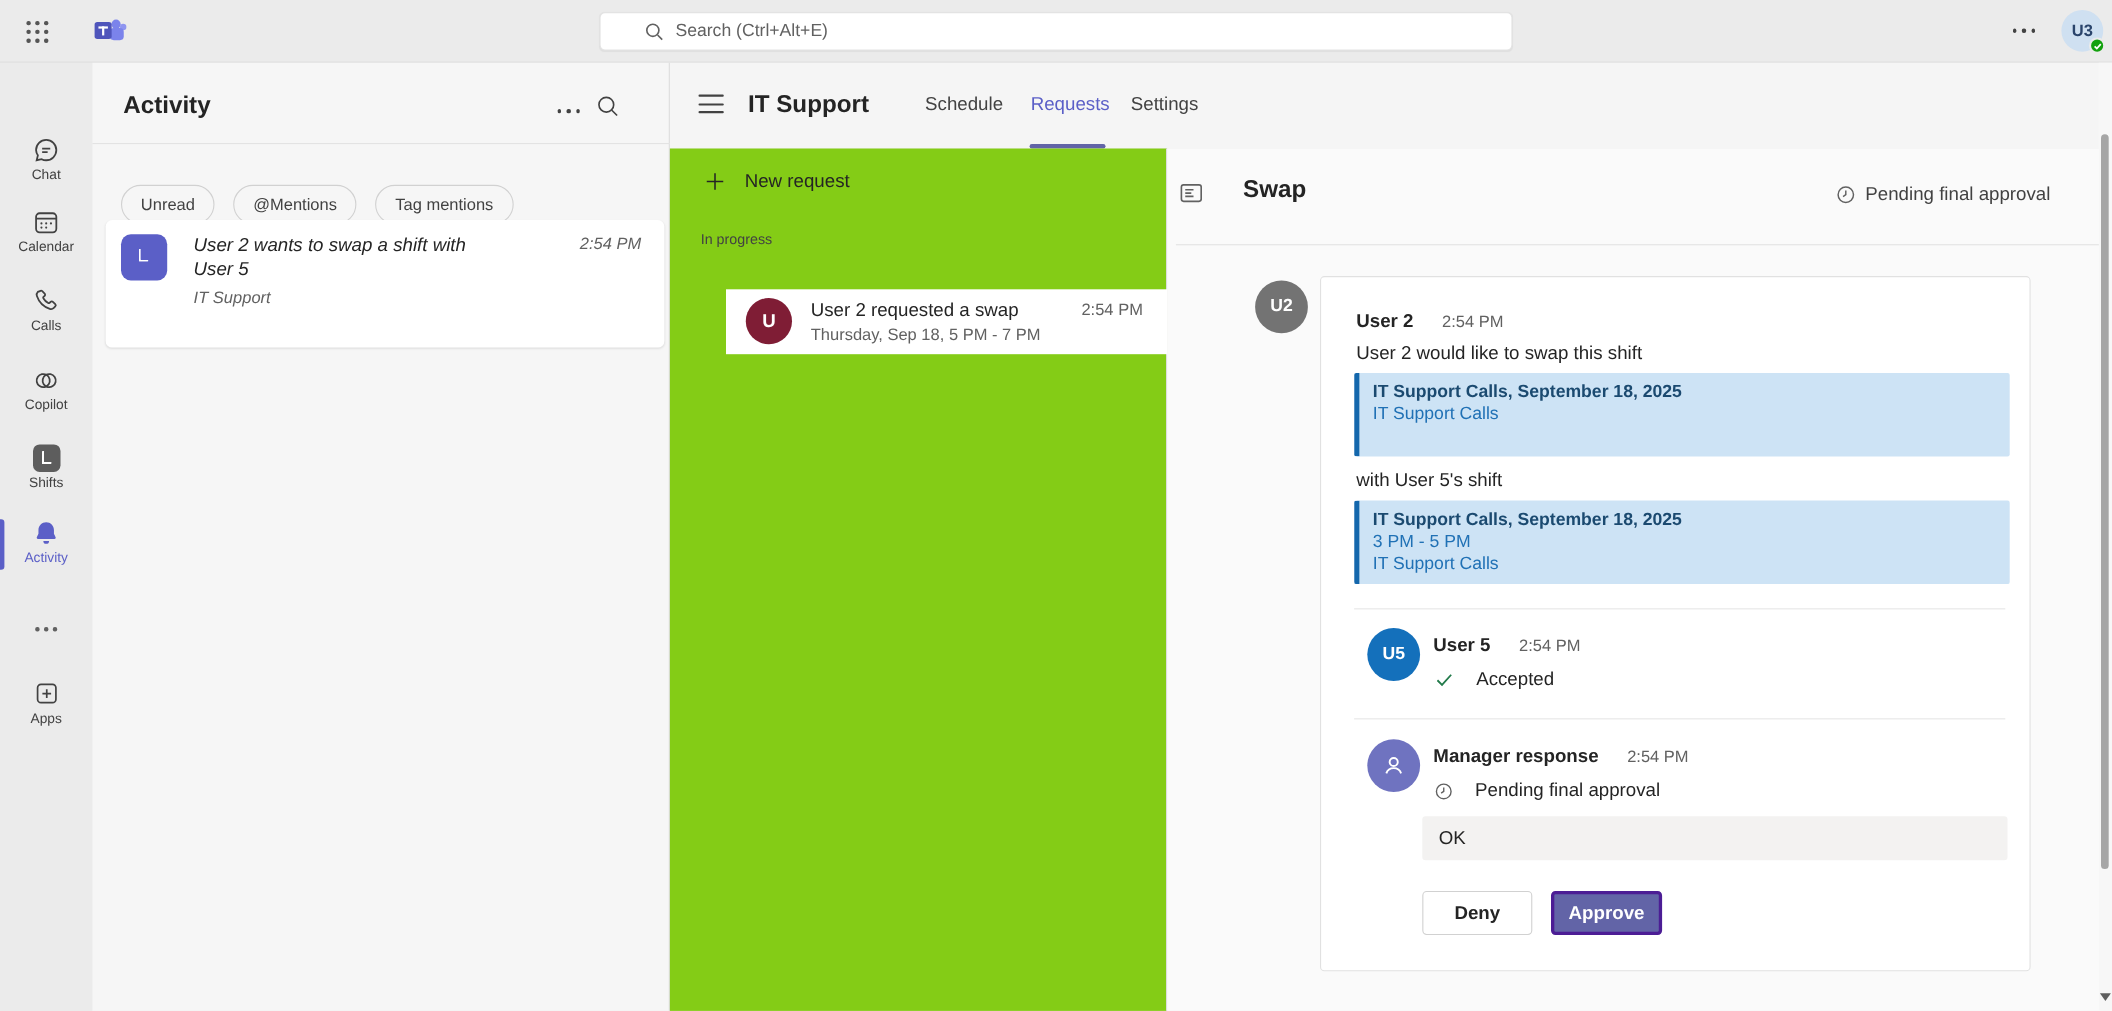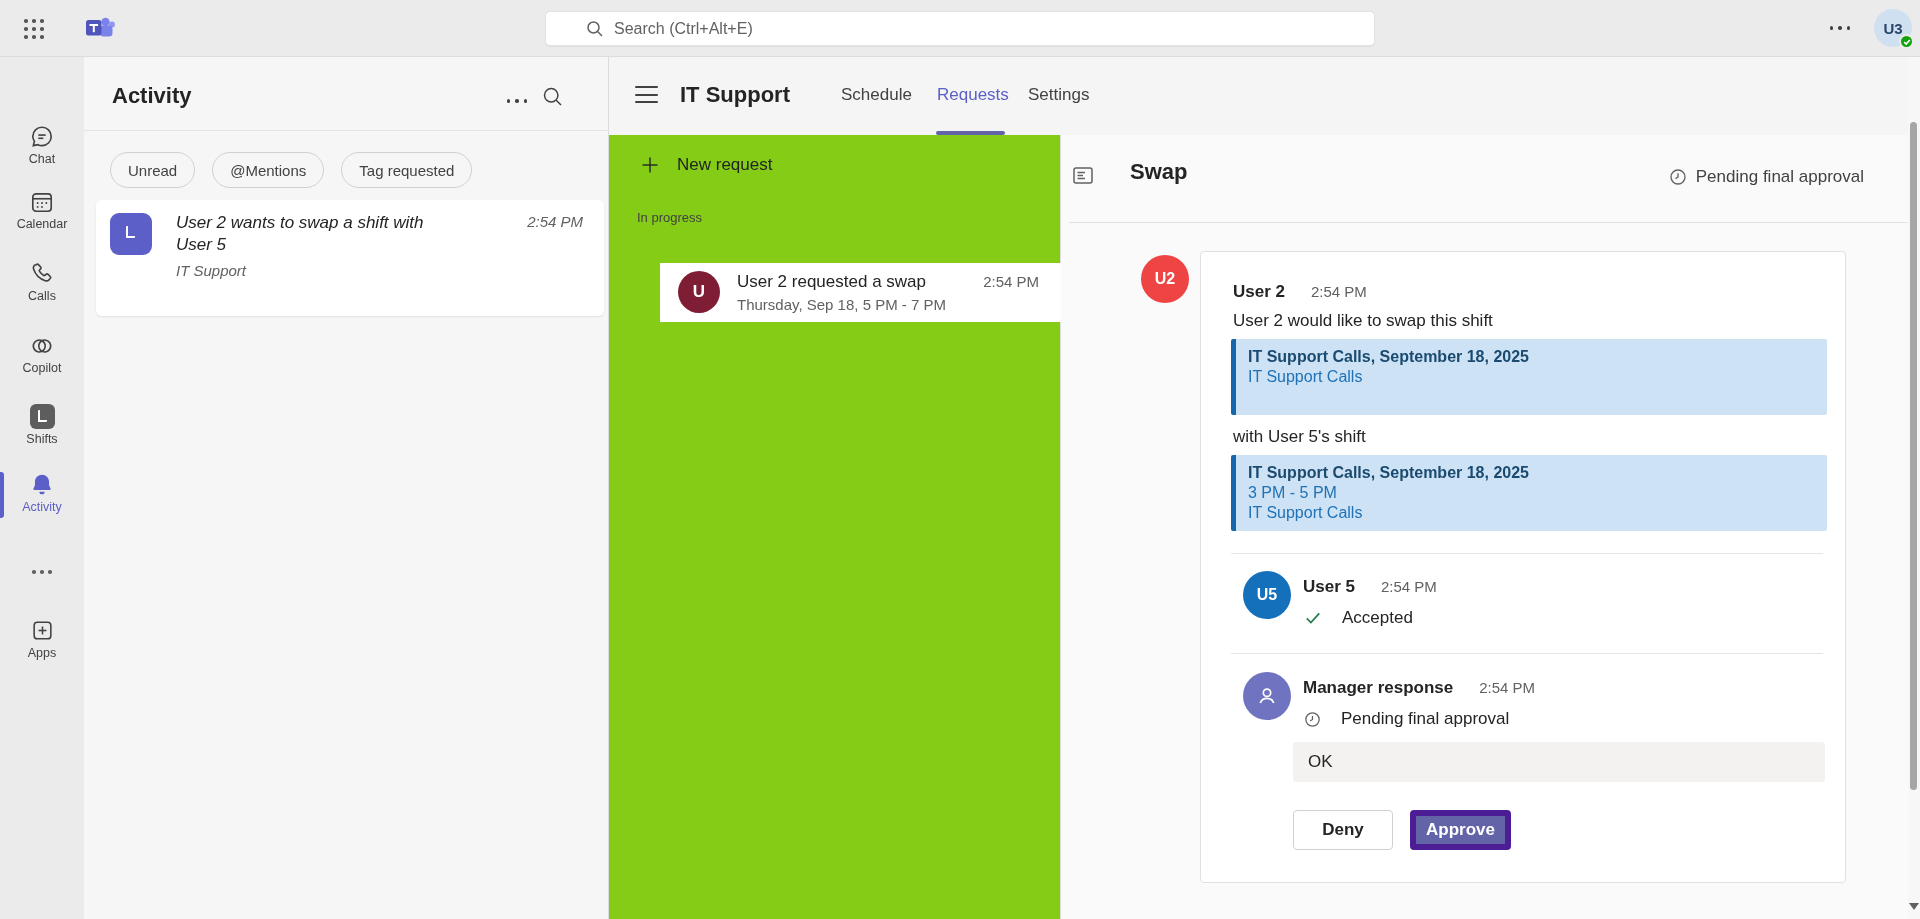--- a/index.html
+++ b/index.html
@@ -36,21 +36,21 @@
   .rail-more i { width:3.5px; height:3.5px; border-radius:50%; background:#616161; }
 
   
   .activity-pane { left:84px; top:57px; width:525px; height:862px; background:#f6f6f6; border-right:1px solid #dcdcdc; }
   .activity-title { position:absolute; left:28px; top:26px; font-size:22px; font-weight:bold; }
   .ap-more { position:absolute; left:418px; top:33px; width:30px; height:22px; display:flex; gap:5px; align-items:center; justify-content:center; cursor:pointer; }
   .ap-more i { width:3.5px; height:3.5px; border-radius:50%; background:#424242; }
   .ap-search { position:absolute; left:458px; top:29px; cursor:pointer; }
   .ap-divider { position:absolute; left:0; top:73px; width:525px; height:1px; background:#e3e3e3; }
   .chips { position:absolute; left:26px; top:95px; display:flex; gap:17px; }
-  .chip { height:36px; padding:0 17px; border:1px solid #d1d1d1; border-radius:18px; background:#f6f6f6; font-size:15px; color:#424242; display:flex; align-items:center; cursor:pointer; white-space:nowrap; }
+  .chip { height:36px; padding:0 17px; border:1px solid #d1d1d1; border-radius:18px; background:#f6f6f6; font-size:15px; color:#424242; display:flex; align-items:center; cursor:pointer; white-space:nowrap;margin-top:16px; }
   .feed-card { position:absolute; left:12px; top:143px; width:508px; height:116px; background:#ffffff; border-radius:6px; box-shadow:0 1px 2px rgba(0,0,0,.09); cursor:pointer;font-style:italic; }
   .shift-icon { position:absolute; left:14px; top:13px; width:42px; height:42px; background:#5b5fc7; border-radius:9px; }
   .shift-icon .lg { left:16px; top:13px; }
   .feed-line { position:absolute; left:80px; font-size:17px; line-height:22px; }
   .feed-team { position:absolute; left:80px; top:62px; font-size:15px; color:#616161; }
   .feed-time { position:absolute; right:21px; top:13px; font-size:15px; color:#616161; }
 
   
   .app-header { left:609px; top:57px; width:1311px; height:78px; background:#f5f5f5; }
   .hamburger { position:absolute; left:26px; top:29px; width:23px; height:18px; cursor:pointer; }
@@ -70,37 +70,37 @@
   .req-title { position:absolute; left:77px; top:9px; font-size:17px; }
   .req-sub { position:absolute; left:77px; top:33px; font-size:15px; color:#616161; }
   .req-time { position:absolute; right:22px; top:10px; font-size:15px; color:#616161; }
 
   
   .detail-pane { left:1061px; top:135px; width:859px; height:784px; background:#fafafa; }
   .note-icon { position:absolute; left:10px; top:30px; }
   .detail-title { position:absolute; left:69px; top:24px; font-size:22px; font-weight:bold; }
   .detail-status { position:absolute; top:32px; right:56px; display:flex; align-items:center; gap:8px; font-size:17px; color:#424242; }
   .detail-rule { position:absolute; left:8px; top:87px; width:841px; height:1px; background:#e3e3e3; }
-  .u2-avatar { position:absolute; left:80px; top:120px; width:48px; height:48px; border-radius:50%; background:#ef4444; color:#fff; font-size:16px; font-weight:bold; display:flex; align-items:center; justify-content:center; }
+  .u2-avatar { position:absolute; left:80px; top:120px; width:48px; height:48px; border-radius:50%; background:#737373; color:#fff; font-size:16px; font-weight:bold; display:flex; align-items:center; justify-content:center; }
   .detail-card { position:absolute; left:139px; top:116px; width:646px; height:632px; background:#ffffff; border:1px solid #e1e1e1; border-radius:4px; }
   .name-row { position:absolute; display:flex; align-items:baseline; gap:26px; }
   .name-row .nm { font-size:17px; font-weight:bold; }
   .name-row .tm { font-size:15px; color:#616161; }
   .intro { position:absolute; left:32px; top:59px; font-size:17px; }
   .shift-card { position:absolute; left:30px; width:596px; height:76px; background:#cde3f5; border-left:5px solid #1467ac; border-radius:2px; padding:8px 12px; }
   .shift-card .t1 { font-size:16px; font-weight:bold; color:#1b4a70; line-height:20px; }
   .shift-card .t2, .shift-card .t3 { font-size:16px; color:#2071b5; line-height:20px; }
   .with-label { position:absolute; left:32px; top:175px; font-size:17px; }
   .card-div { position:absolute; left:30px; width:592px; height:1px; background:#e5e5e5; }
   .round-avatar { position:absolute; left:42px; width:48px; height:48px; border-radius:50%; color:#fff; font-size:16px; font-weight:bold; display:flex; align-items:center; justify-content:center; }
   .status-row { position:absolute; left:102px; display:flex; align-items:center; gap:19px; font-size:17px; color:#242424; }
   .ok-box { position:absolute; left:92px; top:490px; width:532px; height:40px; background:#f3f2f1; border-radius:3px; font-size:17px; line-height:40px; padding-left:15px; color:#242424; }
   .btn { position:absolute; top:558px; height:40px; border-radius:4px; font-family:"Liberation Sans",sans-serif; font-size:17px; font-weight:bold; cursor:pointer; display:flex; align-items:center; justify-content:center; }
   .btn-deny { left:92px; width:100px; background:#ffffff; border:1px solid #d1d1d1; color:#242424; }
-  .btn-approve { left:209px; width:101px; background:#6264a7; border:6px solid #4c1d95; color:#ffffff; }
+  .btn-approve { left:209px; width:101px; background:#6264a7; border:3px solid #4c1d95; color:#ffffff; }
 
   
   .scrollbar { left:1908px; top:57px; width:12px; height:862px; background:#f7f7f7; }
   .sb-thumb { position:absolute; left:2px; top:65px; width:7px; height:668px; background:#a6a6a6; border-radius:4px; cursor:pointer; }
   .sb-down { position:absolute; left:1px; top:846px; width:0; height:0; border-left:5px solid transparent; border-right:5px solid transparent; border-top:7px solid #5f5f5f; cursor:pointer; }
 </style>
 </head>
 <body>
 
 <div class="screen">
@@ -247,21 +247,21 @@
       <svg width="22" height="22" viewBox="0 0 22 22" fill="none" stroke="#424242" stroke-width="1.5">
           <circle cx="9.2" cy="9.2" r="6.7"></circle>
           <line x1="14.2" y1="14.2" x2="19" y2="19"></line>
         </svg>
     </div>
     <div class="ap-divider"></div>
 
     <div class="chips">
       <div class="chip">Unread</div>
       <div class="chip">@Mentions</div>
-      <div class="chip">Tag requested</div>
+      <div class="chip">Tag mentions</div>
     </div>
 
     <div class="feed-card">
       <div class="shift-icon">
           <span class="lg"></span>
         </div>
       <div class="feed-line" style="top:12px;">User 2  wants to swap a shift with</div>
       <div class="feed-line" style="top:34px;">User 5</div>
       <div class="feed-team">IT Support</div>
       <div class="feed-time">2:54 PM</div>

